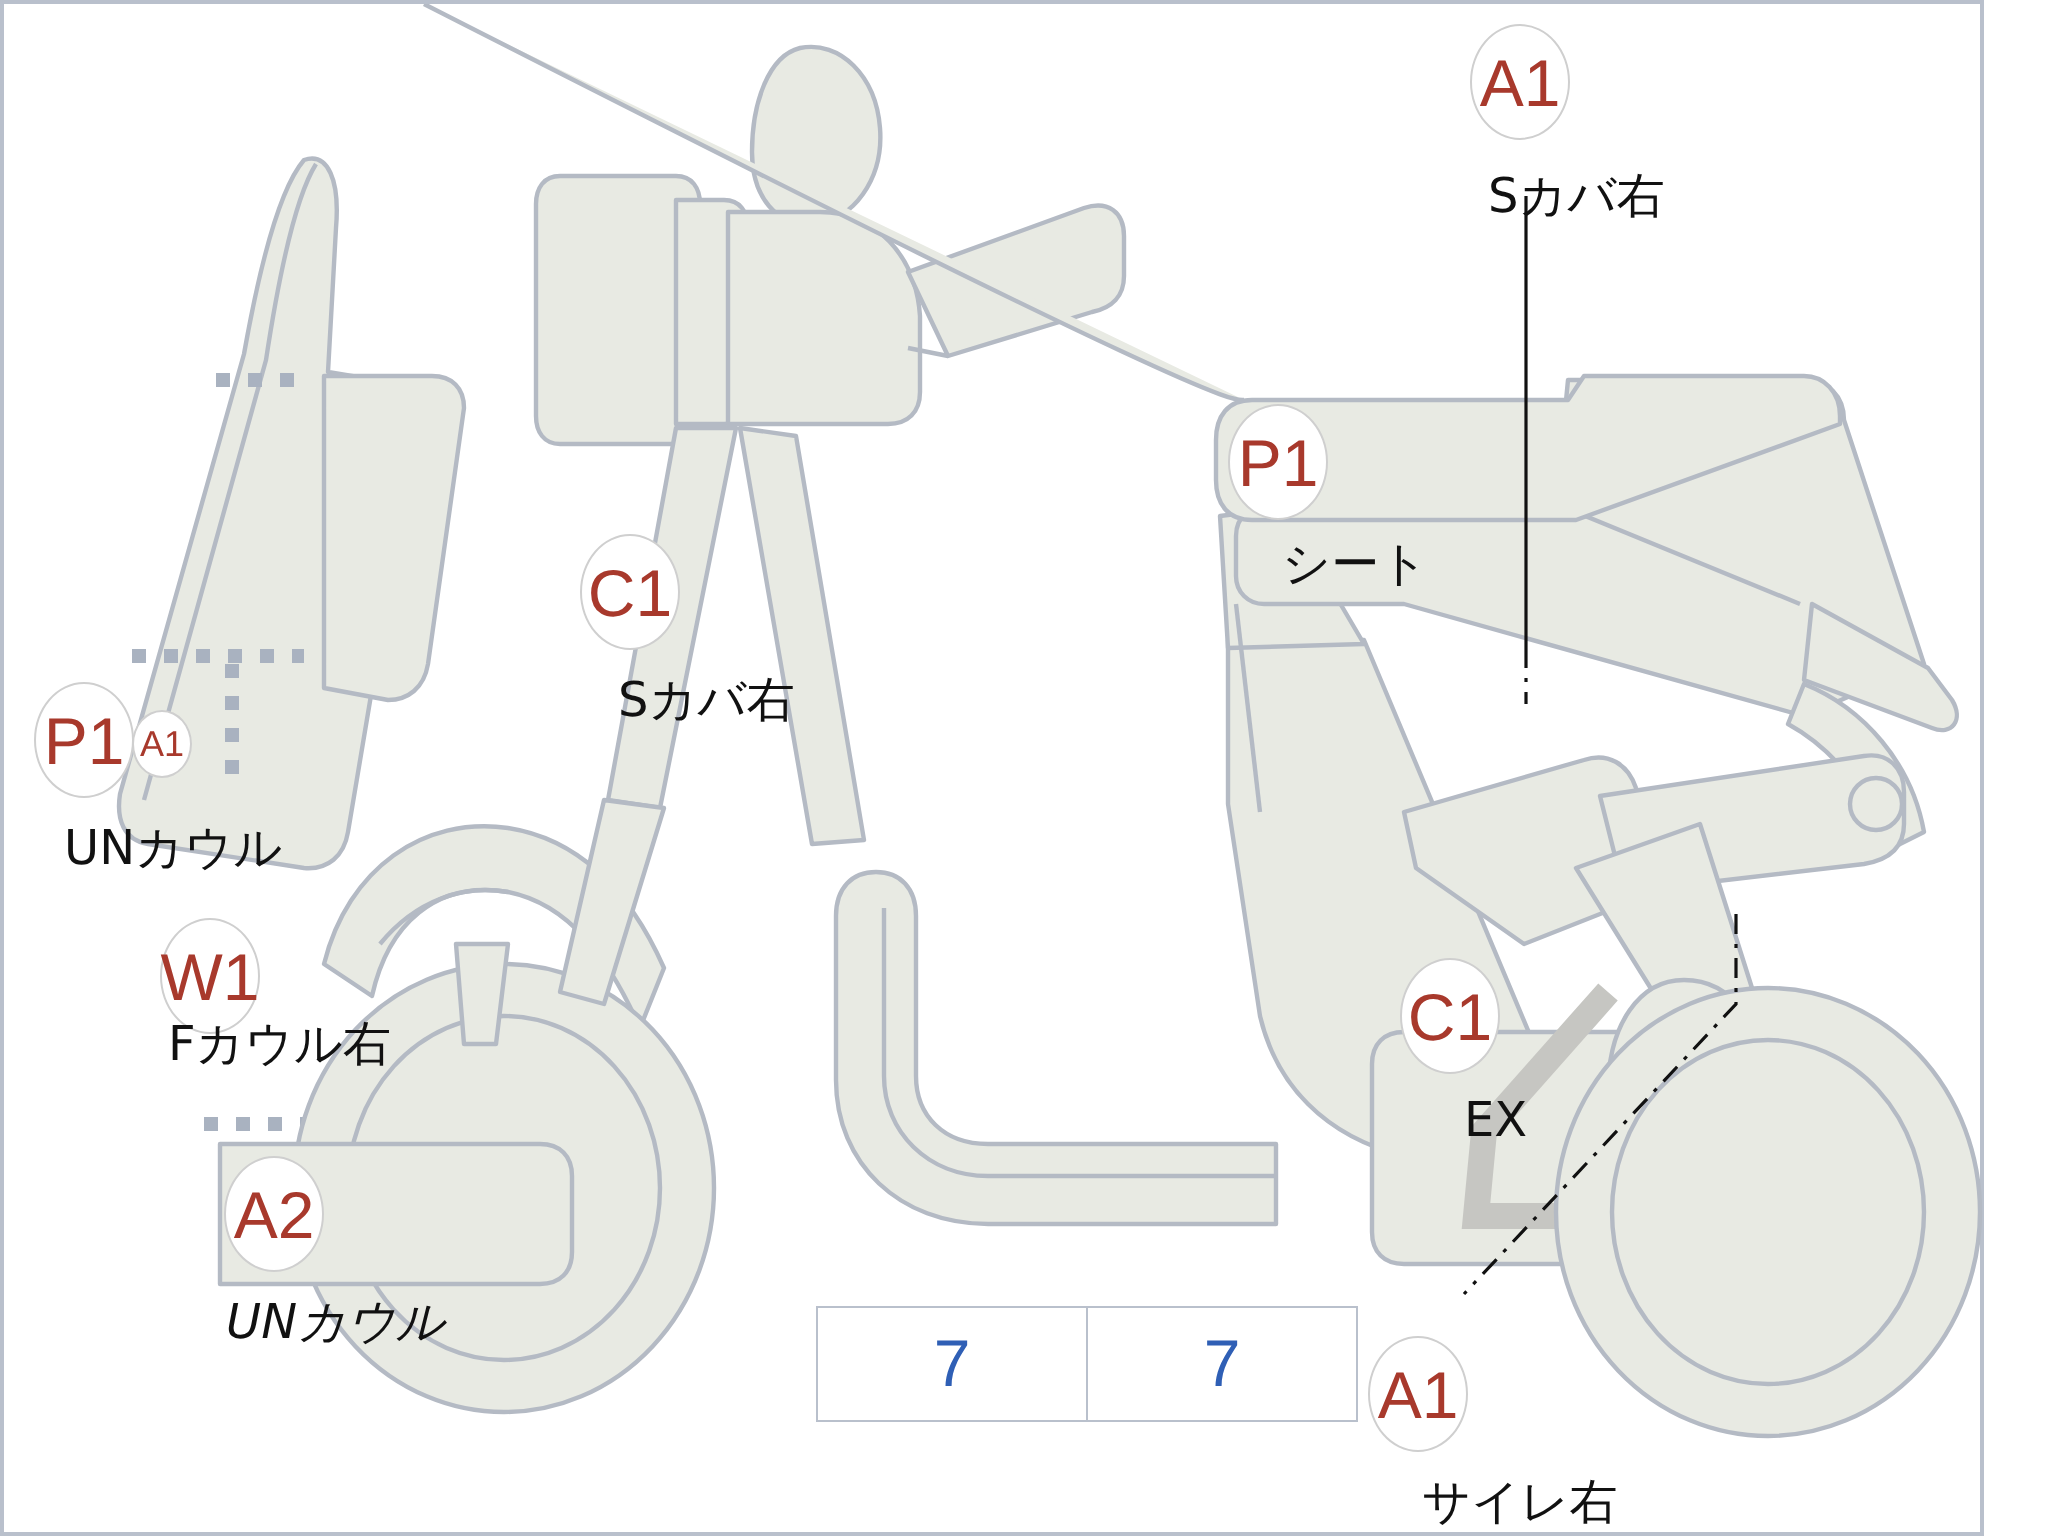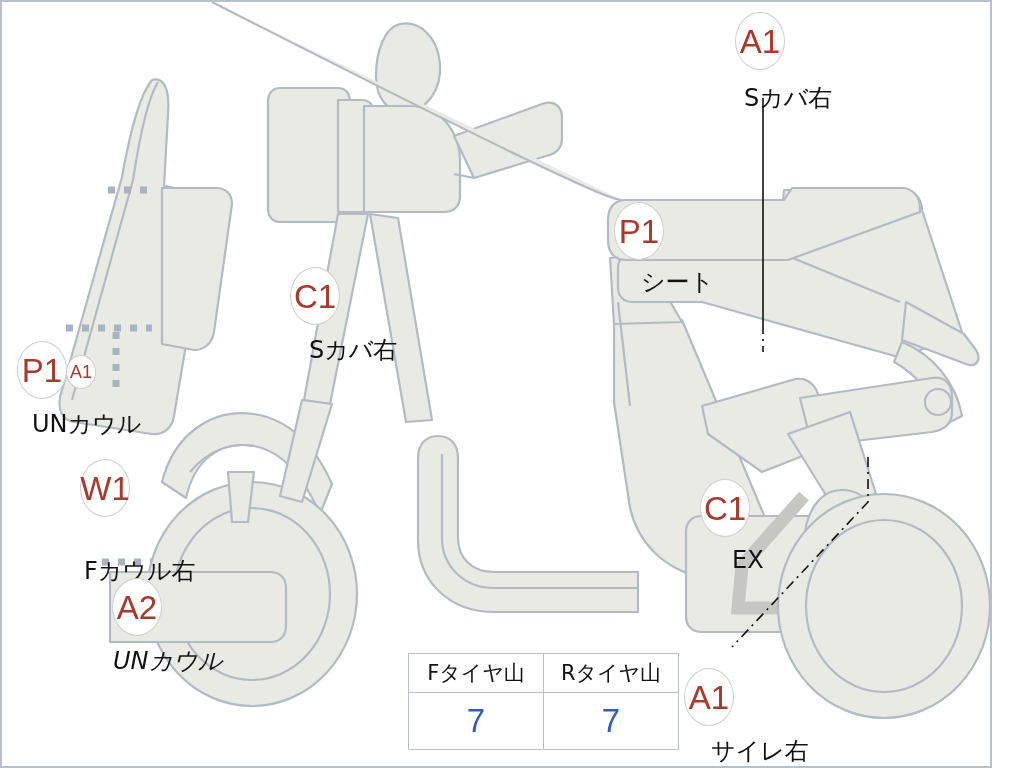--- a/index.html
+++ b/index.html
@@ -219,37 +219,33 @@
 
     <div class="marker big" style="left:288px;top:265px;">C1</div>
     <div class="lbl" style="left:307px;top:336px;">Sカバ右</div>
 
     <div class="marker big" style="left:15px;top:339px;">P1</div>
     <div class="lbl" style="left:30px;top:410px;">UNカウル</div>
 
     <div class="marker small" style="left:64px;top:353px;">A1</div>
 
     <div class="marker big" style="left:78px;top:457px;">W1</div>
-    <div class="lbl" style="left:82px;top:557px;">Fカウル右</div>
+    <div class="lbl" style="left:82px;top:508px;">Fカウル右</div>
 
     <div class="marker big" style="left:110px;top:576px;">A2</div>
     <div class="lbl" style="left:111px;top:647px;font-style:italic;">UNカウル</div>
 
     <div class="marker big" style="left:698px;top:477px;">C1</div>
     <div class="lbl" style="left:730px;top:546px;">EX</div>
 
     <div class="marker big" style="left:682px;top:666px;">A1</div>
     <div class="lbl" style="left:709px;top:737px;">サイレ右</div>
 
     <table id="tire-table">
       <tbody>
-          <tr>
-        <th>Fタイヤ山</th>
-        <th>Rタイヤ山</th>
-      </tr>
       <tr>
         <td>7</td>
         <td>7</td>
       </tr>
     </tbody>
       </table>
 
   </div>
 </div>
 

